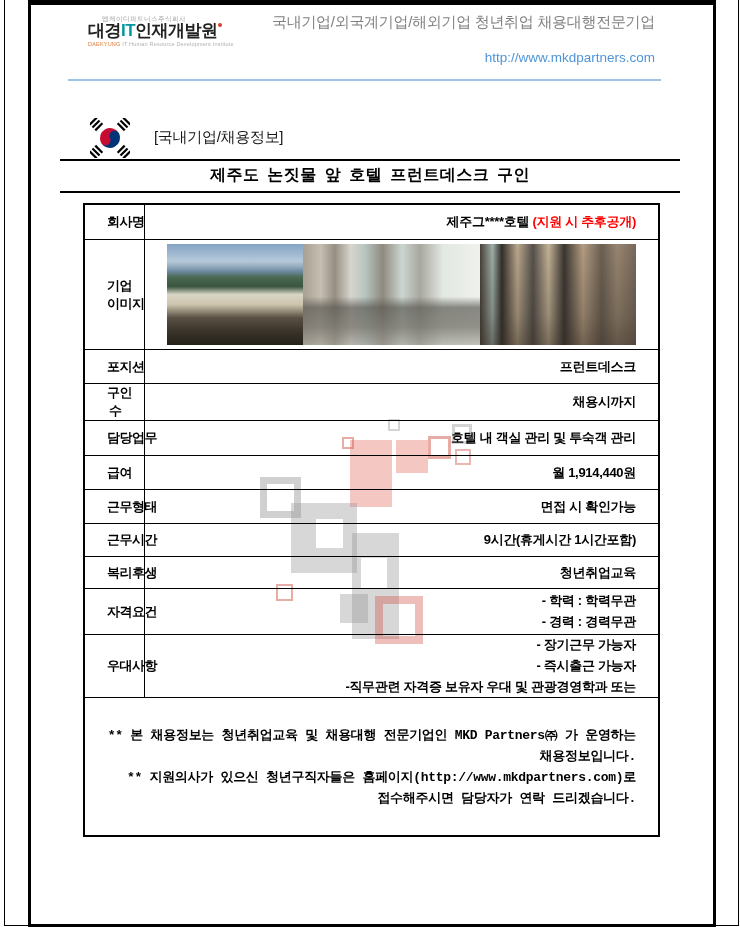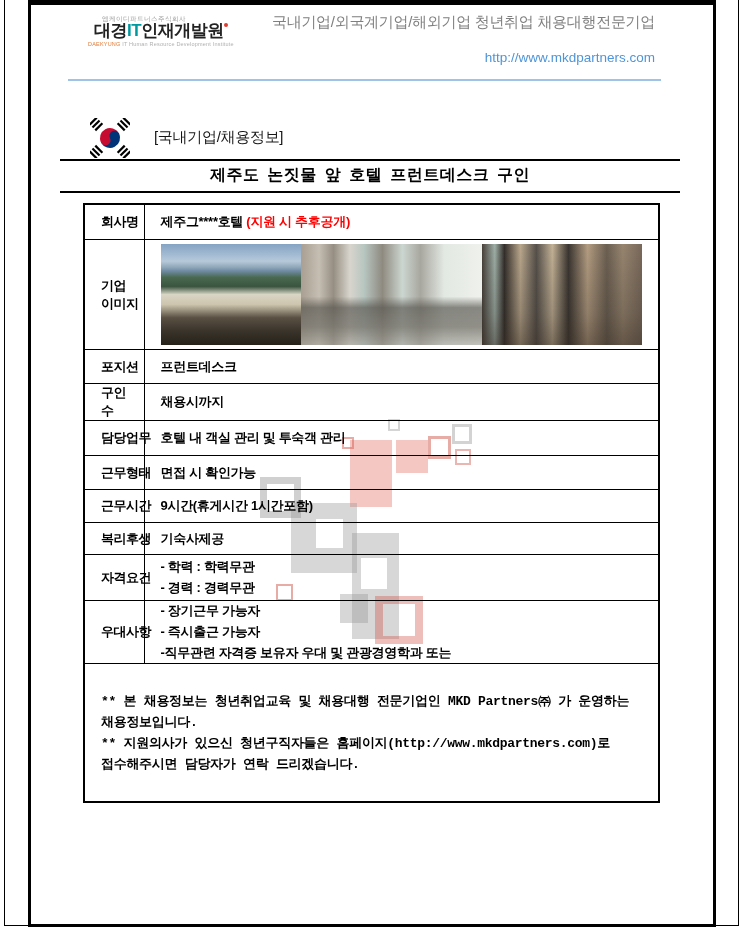--- a/index.html
+++ b/index.html
@@ -14,21 +14,21 @@
     border-left:1px solid #000; border-right:1px solid #000; border-bottom:1px solid #000;
     pointer-events:none;
   }
   .inner-frame {
     position:absolute; left:28px; top:0; width:682px; height:919px;
     border:3px solid #000; border-top-width:5px; pointer-events:none;
   }
   
   .logo { position:absolute; left:88px; top:15px; line-height:1.1; }
   .logo-top { font-size:6.5px; color:#9a9a9a; letter-spacing:.5px; margin-left:14px; }
-  .logo-main { font-size:17px; font-weight:bold; color:#222; letter-spacing:-.5px;text-align:center; }
+  .logo-main { font-size:17px; font-weight:bold; color:#222; letter-spacing:-.5px; }
   .logo-main .it { color:#00989f; }
   .logo-dot { display:inline-block; width:4px; height:4px; background:#e03c31; border-radius:50%; vertical-align:top; margin-top:1px; }
   .logo-sub { font-size:5.5px; color:#b0b0b0; letter-spacing:.2px; }
   .logo-sub .dk { color:#e07b39; }
   .tagline { position:absolute; top:13px; right:85px; font-size:15px; color:#7f7f7f; letter-spacing:-.3px; }
   .website { position:absolute; top:50px; right:85px; font-size:13.5px; }
   .blue-line { position:absolute; left:68px; top:79px; width:593px; height:2px; }
 
   
   .flag { position:absolute; left:90px; top:118px; width:40px; height:40px; }
@@ -44,21 +44,21 @@
   .wm { position:absolute; z-index:1; pointer-events:none; }
   .wm-red-fill  { background:rgba(226,99,88,.36); }
   .wm-gray-fill { background:rgba(150,150,150,.38); }
   .wm-hole { position:absolute; background:#fff; }
 
   
   table.job { position:absolute; left:83px; top:203px; width:577px; z-index:2;
     border-collapse:collapse; border:2px solid #000; background:transparent;
     table-layout:fixed; }
   table.job td { border:1.5px solid #000; font-size:13px; color:#000;
-    text-align:left; vertical-align:middle; padding:0 16px;
+    text-align:right; vertical-align:middle; padding:0 22px;
     word-break:keep-all; background:transparent; }
   td.lbl { font-weight:bold; letter-spacing:-.5px; }
   td.val { font-weight:bold; letter-spacing:-.3px; }
   .red-note { font-weight:bold; }
   .multiline div { line-height:1.6; }
   td.photos-cell { padding:4px 3px; }
   .photo-strip { display:flex; justify-content:space-between; align-items:stretch; height:101px; }
   .photo { height:101px; }
   .photo-exterior { width:141px;
     background:
@@ -190,35 +190,39 @@
     <tr>
       <td class="lbl" style="height:30px">구인 수</td>
       <td class="val">채용시까지</td>
     </tr>
 
     <tr>
       <td class="lbl" style="height:34px">담당업무</td>
       <td class="val">호텔 내 객실 관리 및 투숙객 관리</td>
     </tr>
 
+    <tr>
+      <td class="lbl" style="height:33px">급여</td>
+      <td class="val">월 1,914,440원</td>
+    </tr>
 
 
     <tr>
       <td class="lbl" style="height:33px">근무형태</td>
       <td class="val">면접 시 확인가능</td>
     </tr>
 
     <tr>
       <td class="lbl" style="height:32px">근무시간</td>
       <td class="val">9시간(휴게시간 1시간포함)</td>
     </tr>
 
     <tr>
       <td class="lbl" style="height:31px">복리후생</td>
-      <td class="val">기숙사제공</td>
+      <td class="val">청년취업교육</td>
     </tr>
 
     <tr>
       <td class="lbl" style="height:45px">자격요건</td>
       <td class="val multiline">
         <div>- 학력 : 학력무관</div>
         <div>- 경력 : 경력무관</div>
       </td>
     </tr>
 

